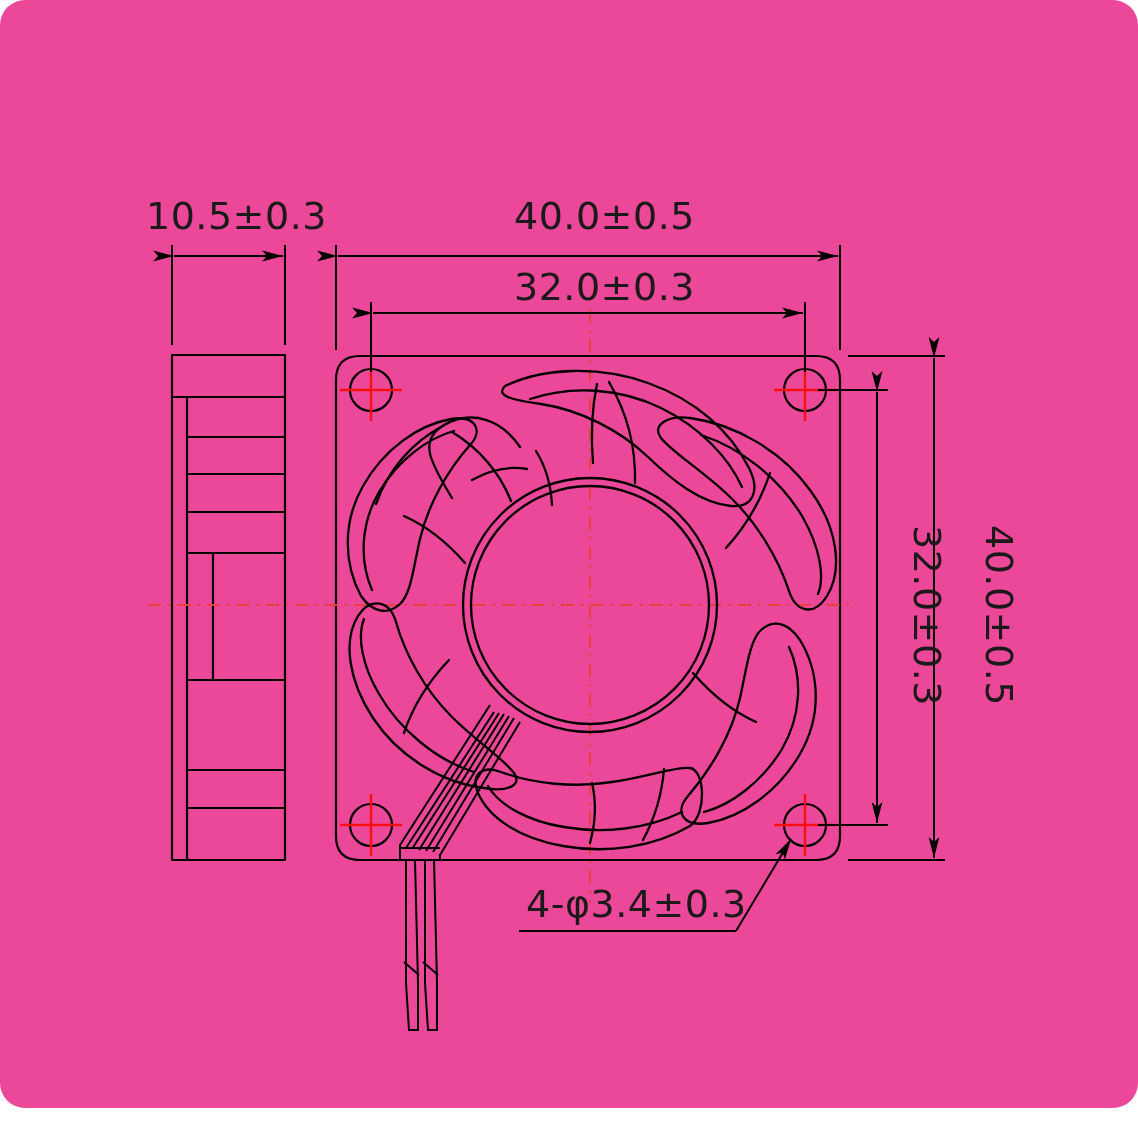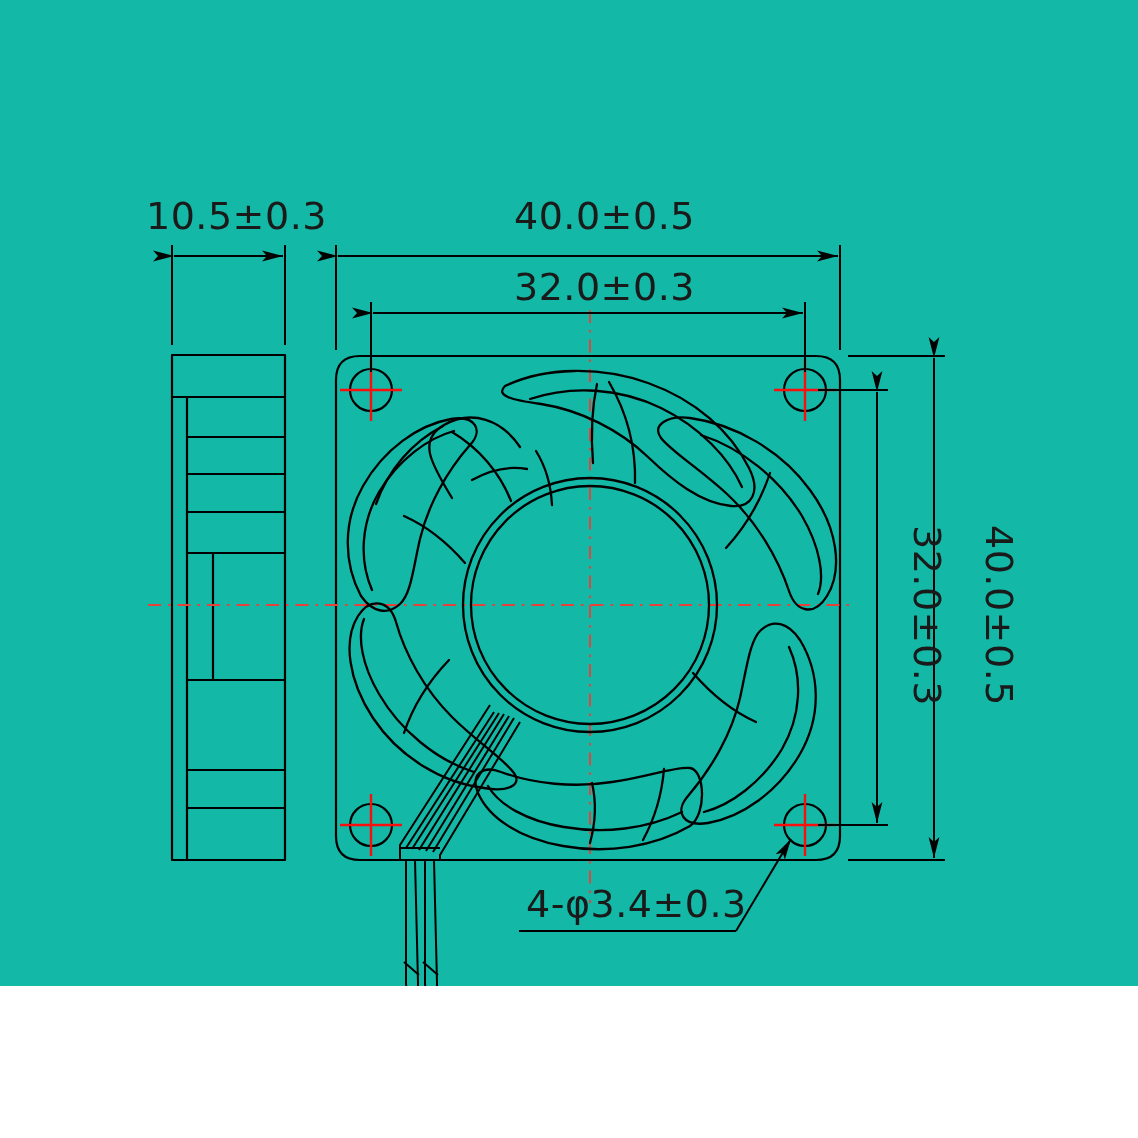--- a/index.html
+++ b/index.html
@@ -7,23 +7,24 @@
     margin: 0;
     padding: 0;
     background: #ffffff;
   }
   body {
     font-family: "DejaVu Sans", "Liberation Sans", sans-serif;
   }
   #sheet {
     position: relative;
     width: 1138px;
-    height: 986px;
-    background: #14b8a6;
+    height: 1108px;
+    background: #ec4899;
     overflow: hidden;
+    border-radius: 25px;
   }
   #sheet svg {
     display: block;
     width: 1138px;
     height: 1138px;
   }
   .ln {
     fill: none;
     stroke: #000000;
     stroke-width: 2.2;

